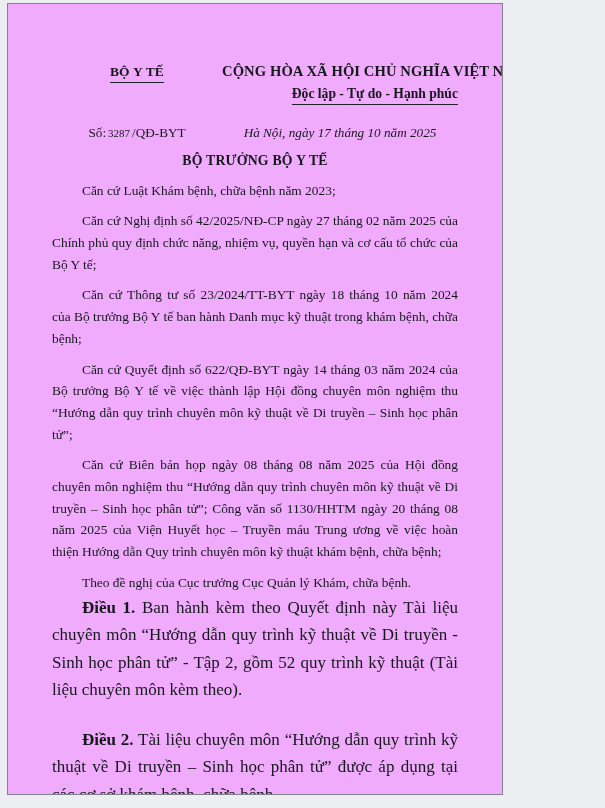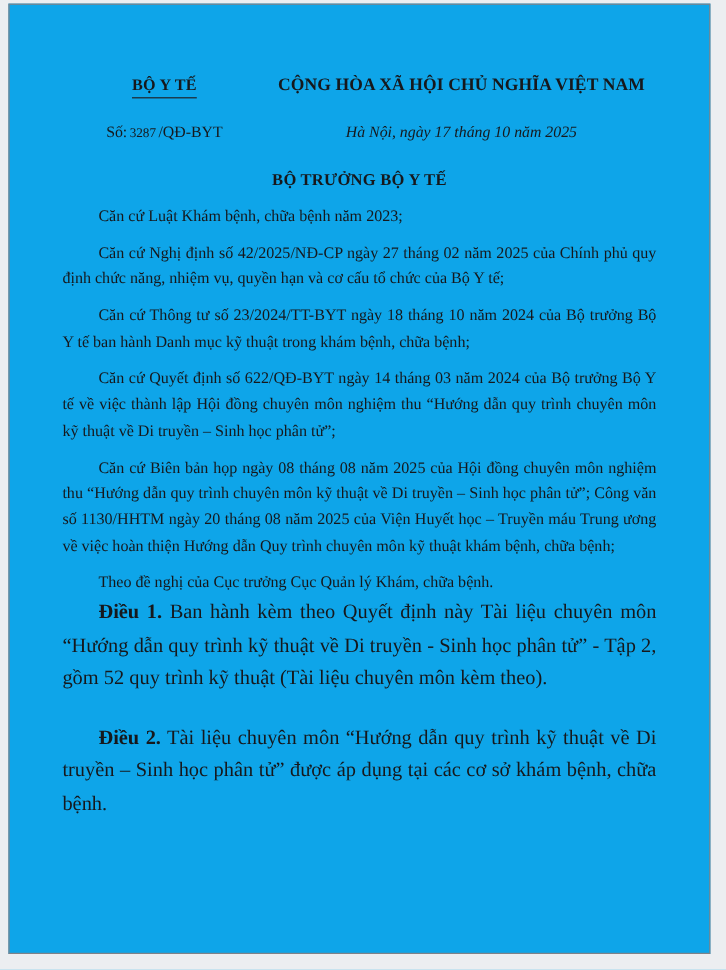--- a/index.html
+++ b/index.html
@@ -11,23 +11,23 @@
     width: 605px;
     height: 808px;
     overflow: hidden;
     font-family: "Liberation Serif", "DejaVu Serif", serif;
     color: #16181c;
   }
   .page {
     position: absolute;
     left: 7px;
     top: 3px;
-    width: 585px;
+    width: 496px;
     height: 792px;
-    background: #0ea5e9;
+    background: #f0abfc;
     border: 1px solid #7e8289;
     box-sizing: border-box;
     overflow: hidden;
   }
   .inner {
     padding: 22px 44px 0 44px;
   }
 
   
   .header {
@@ -119,21 +119,21 @@
   .t3 .ul-mid {
     border-bottom: 1.2px solid #20242a;
     padding-bottom: 1px;
   }
 
   .subject {
     text-align: center;
     font-weight: bold;
     font-size: 13.8px;
     letter-spacing: .2px;
-    margin-top: 24px;
+    margin-top: 12px;
   }
 
   
   .body {
     margin-top: 11px;
   }
   p.c {
     margin: 0 0 0 0;
     font-size: 13.4px;
     line-height: 1.62;
@@ -166,20 +166,21 @@
 
 <div class="page">
   <div class="inner">
 
     <div class="header">
       <div class="header-left">
         <span class="org">BỘ Y TẾ</span>
       </div>
       <div class="header-right">
         <div class="nation">CỘNG HÒA XÃ HỘI CHỦ NGHĨA VIỆT NAM</div>
+        <span class="motto">Độc lập - Tự do - Hạnh phúc</span>
       </div>
     </div>
 
     <div class="numline">
       <div class="num-left"><span>Số:</span><span class="num-val">3287</span><span>/QĐ-BYT</span></div>
       <div class="num-right">Hà Nội, ngày 17 tháng 10 năm 2025</div>
     </div>
 
 
     <div class="subject">BỘ TRƯỞNG BỘ Y TẾ</div>

